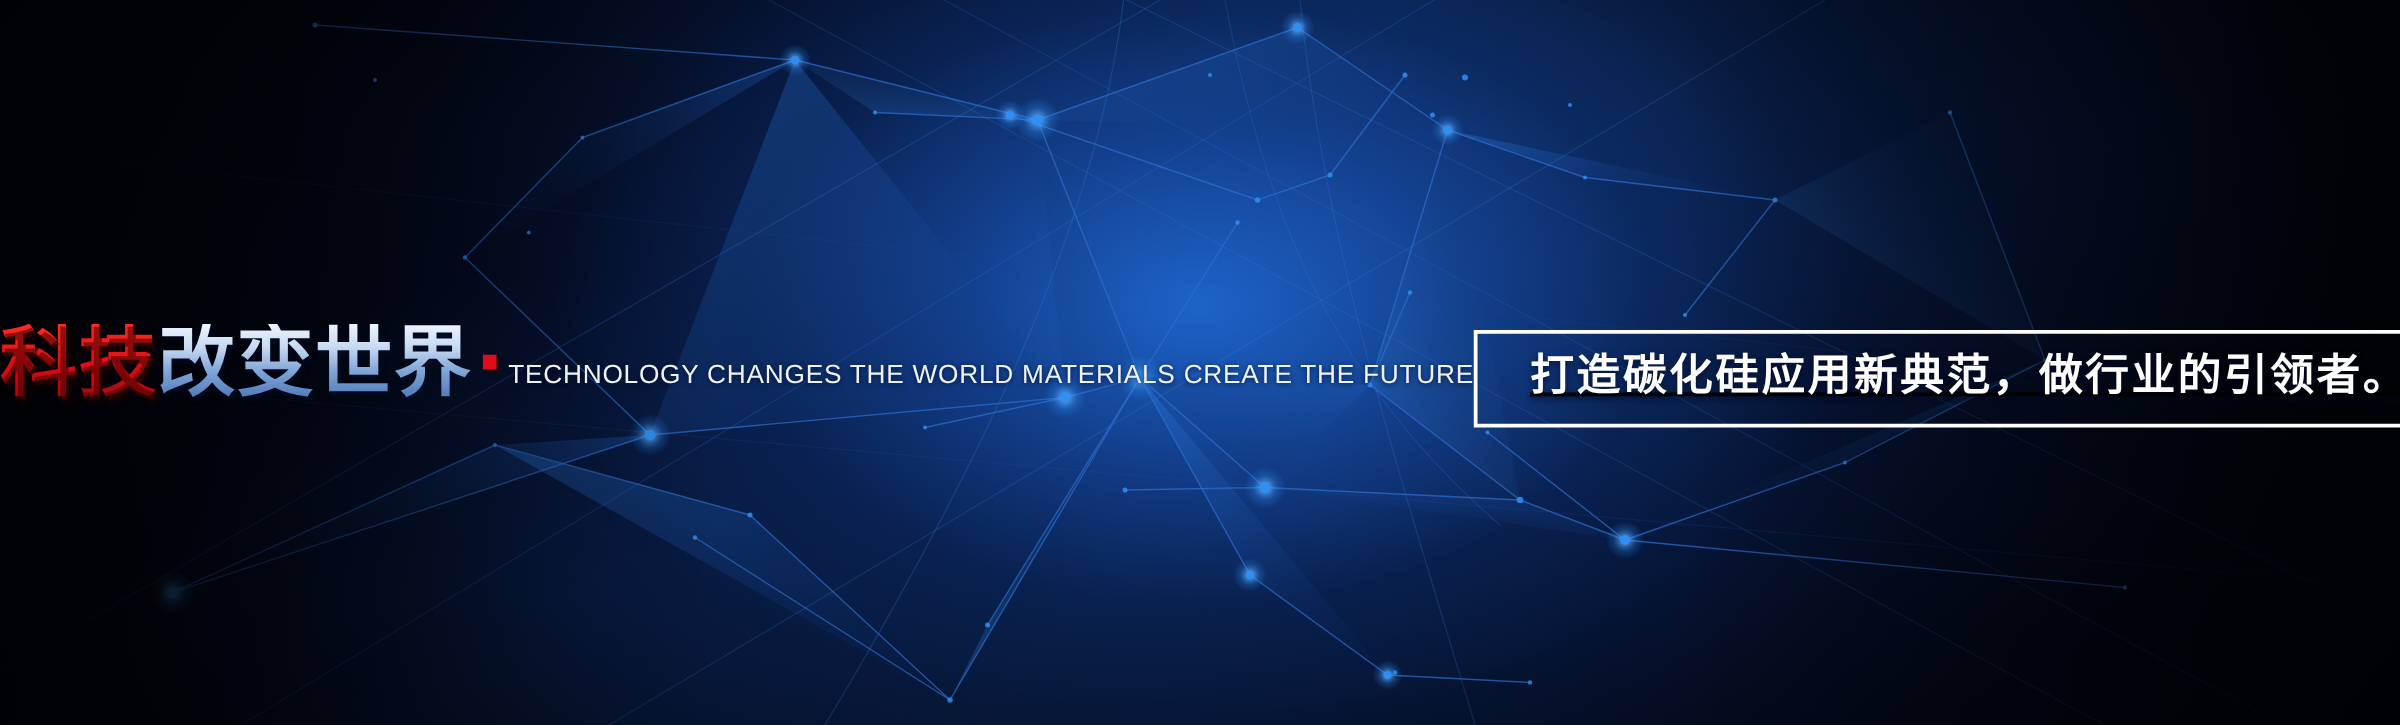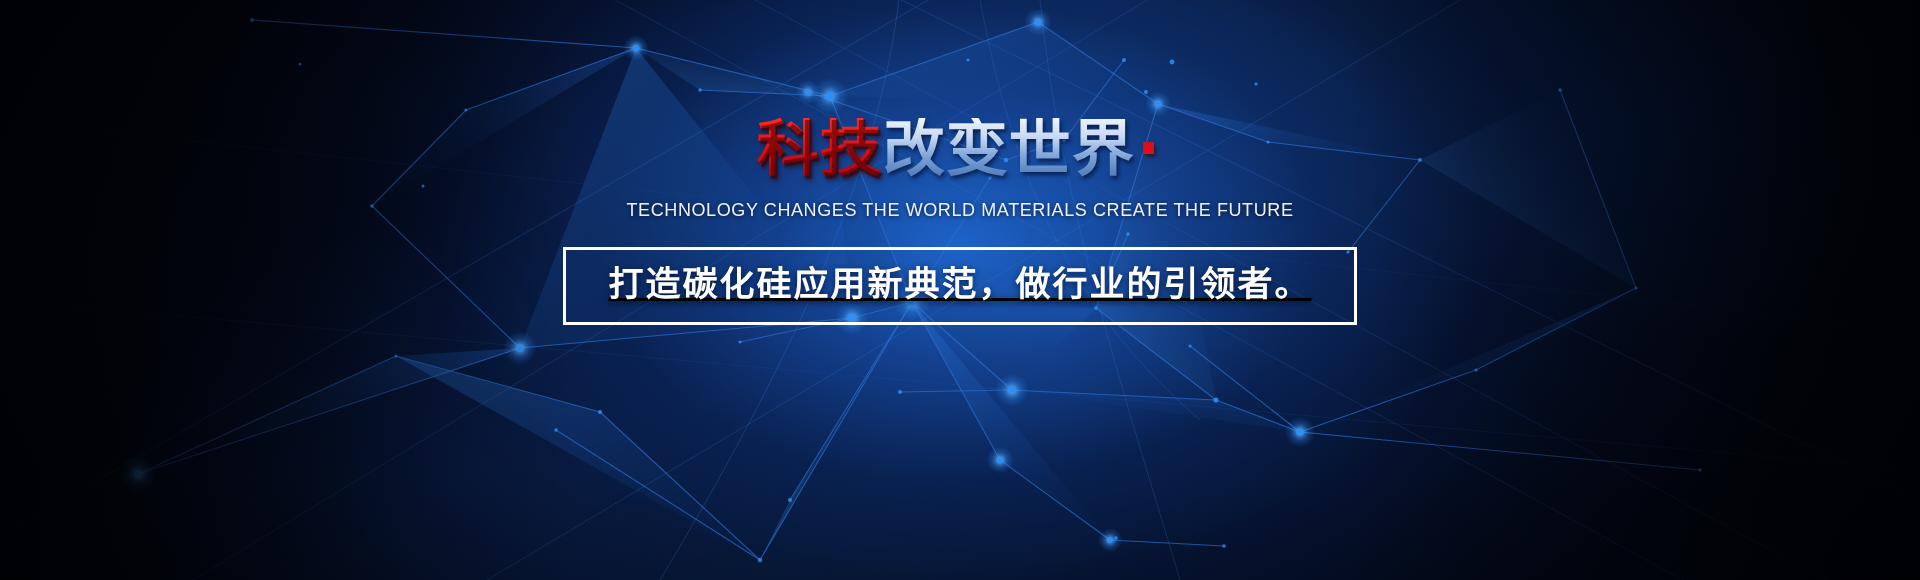--- a/index.html
+++ b/index.html
@@ -49,24 +49,23 @@
   }
 
   
   .content {
     position: absolute;
     left: 0;
     right: 0;
     top: 0;
     height: 100%;
     display: flex;
-    flex-direction: column;
+    flex-direction: row;
     align-items: center;
     justify-content: flex-start;
-    padding-top: 118px;
     box-sizing: border-box;
   }
 
   .headline {
     display: flex;
     align-items: baseline;
     white-space: nowrap;
     font-family: "DejaVu Sans", "Liberation Sans", sans-serif;
     font-size: 62px;
     font-weight: bold;
@@ -97,21 +96,21 @@
   .seg-dot {
     color: #e00d18;
     padding: 0 2px;
     filter: drop-shadow(2px 3px 2px rgba(40,0,0,0.6));
   }
 
   .subtitle {
     margin-top: 20px;
     color: #eef3fb;
     font-family: "Liberation Sans", "DejaVu Sans", sans-serif;
-    font-size: 18px;
+    font-size: 21px;
     font-weight: 400;
     letter-spacing: 0.6px;
     white-space: nowrap;
     text-shadow: 0 1px 4px rgba(0,12,40,0.8);
   }
 
   .slogan-box {
     margin-top: 26px;
     border: 3px solid #ffffff;
     padding: 17px 42px 20px;

